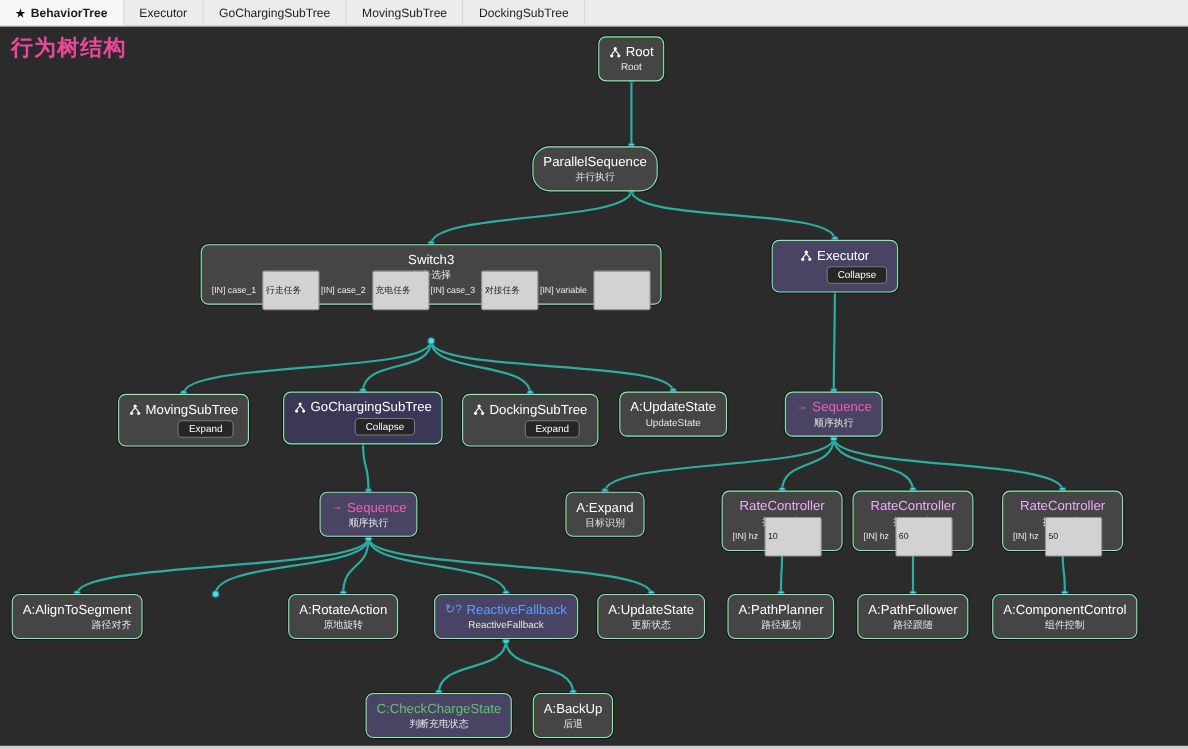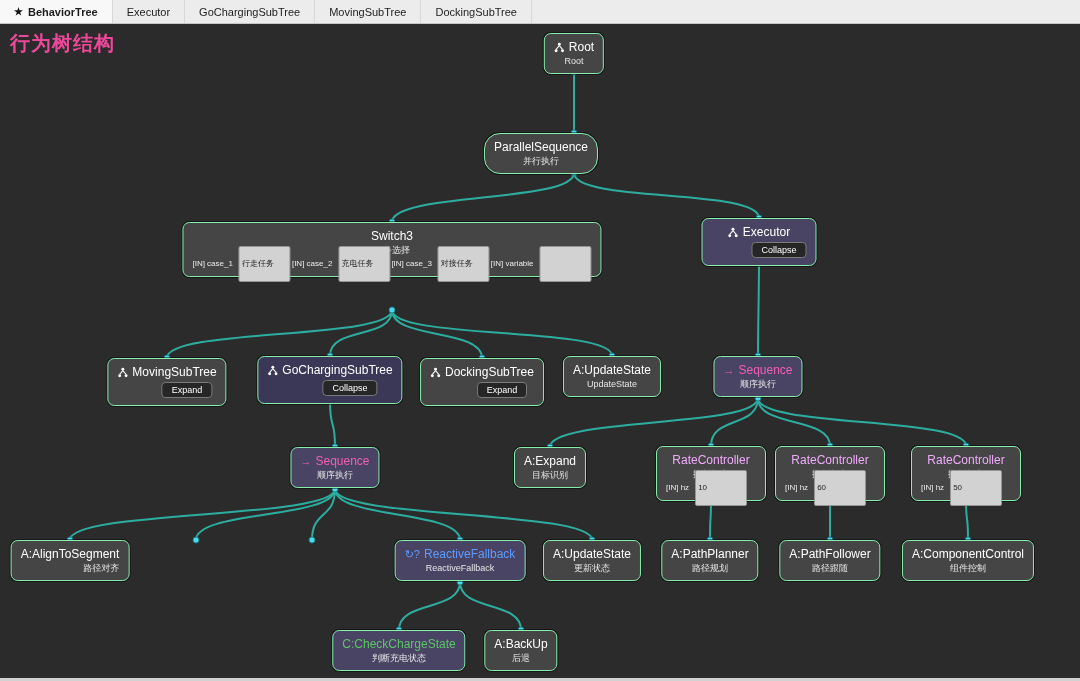--- a/index.html
+++ b/index.html
@@ -285,20 +285,24 @@
         </div>
       </div>
     </div>
 
     <div class="node" style="left:70px;top:540px;text-align:right;">
       <div class="ntitle">A:AlignToSegment</div>
       <div class="nsub">路径对齐</div>
     </div>
 
 
+    <div class="node" style="left:312px;top:540px;">
+      <div class="ntitle">A:RotateAction</div>
+      <div class="nsub">原地旋转</div>
+    </div>
 
     <div class="node node--purple" style="left:460px;top:540px;">
       <div class="ntitle t-blue">
         <span class="gicon">↻?</span>
         <span>ReactiveFallback</span>
       </div>
       <div class="nsub">ReactiveFallback</div>
     </div>
 
     <div class="node" style="left:592px;top:540px;">

